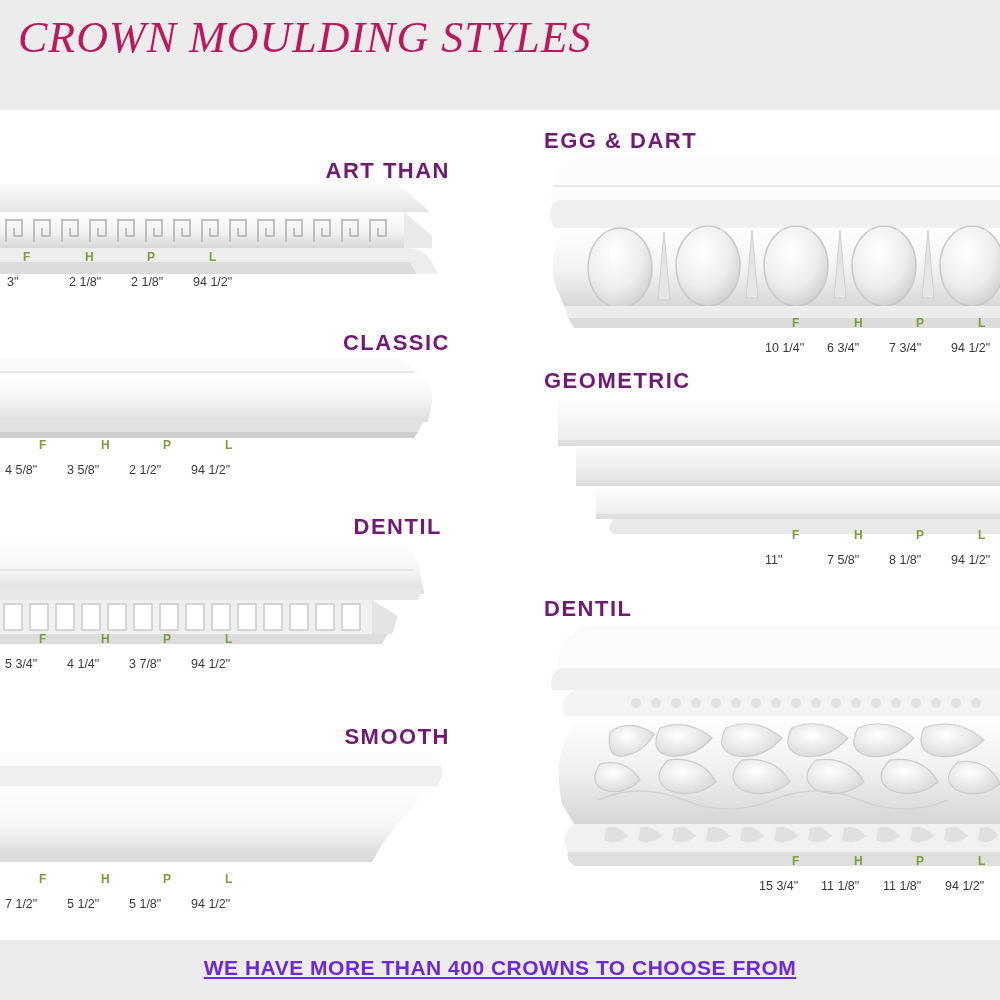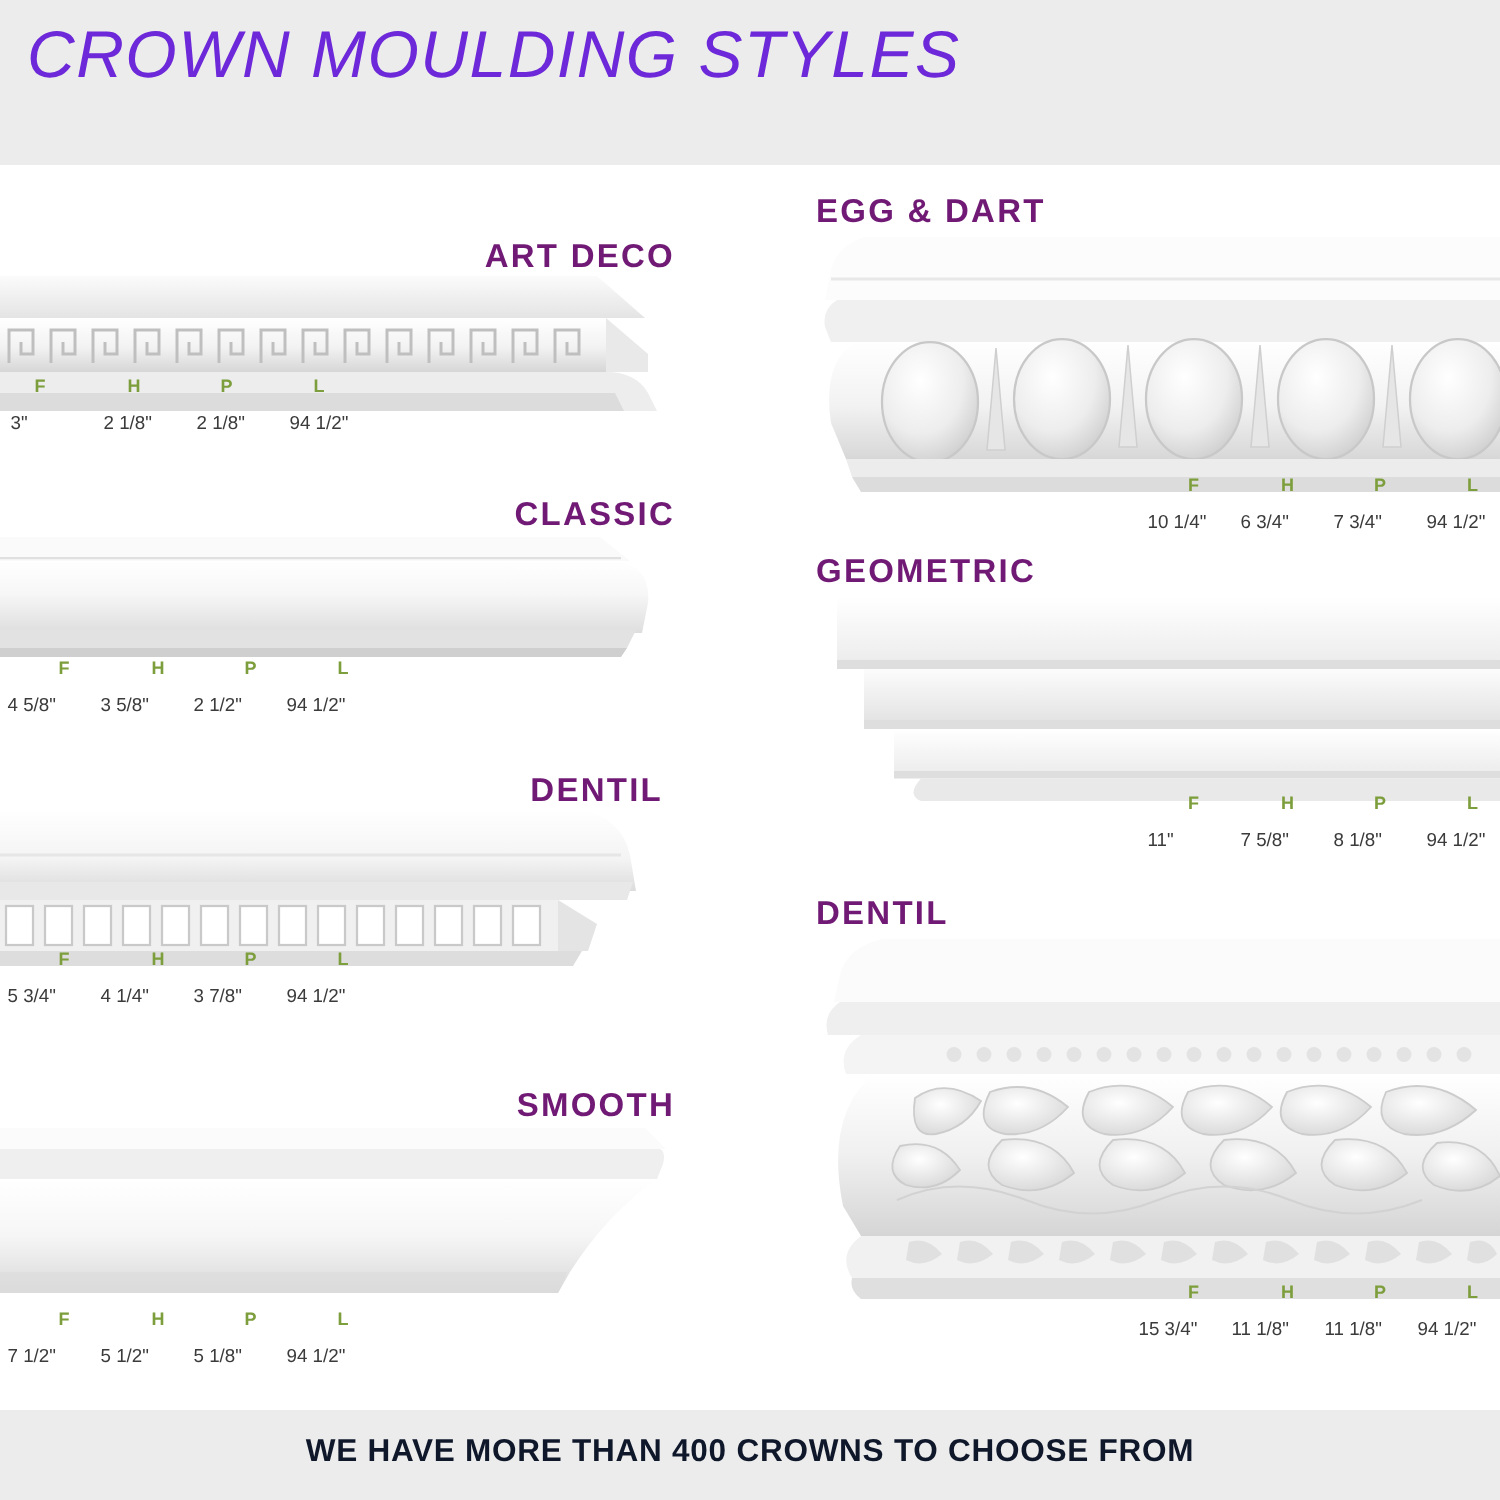--- a/index.html
+++ b/index.html
@@ -23,22 +23,22 @@
     width: 1000px; height: 110px;
     background: #ececec;
   }
   .title-main {
     position: absolute;
     left: 18px; top: 12px;
     font-size: 44px;
     font-style: italic;
     font-weight: normal;
     letter-spacing: 1px;
-    color: #6d28d9;
-    font-family: Liberation Sans, sans-serif;
+    color: #be185d;
+    font-family: Liberation Serif, serif;
     white-space: nowrap;
   }
   .title-sub {
     position: absolute;
     left: 140px; top: 62px;
     font-size: 33px;
     font-style: italic;
     color: #7a9a3f;
     font-family: "Liberation Serif", serif;
     white-space: nowrap;
@@ -51,22 +51,23 @@
     width: 1000px; height: 60px;
     background: #ececec;
   }
   .footer-text {
     position: absolute;
     left: 0; right: 0; top: 16px;
     text-align: center;
     font-size: 21px;
     font-weight: bold;
     letter-spacing: 0.5px;
-    color: #0f172a;
+    color: #6d28d9;
     white-space: nowrap;
+    text-decoration: underline;
   }
 
   
   .style-block { position: absolute; }
   .style-label {
     position: absolute;
     font-size: 22px;
     font-weight: bold;
     letter-spacing: 1.5px;
     color: #701a75;
@@ -115,21 +116,21 @@
 </head>
 <body>
 
 <div class="page">
 
   <div class="header">
     <div class="title-main">CROWN MOULDING STYLES</div>
   </div>
 
   <div class="style-block" style="left:0px; top:158px; width:460px;">
-    <div class="style-label label-right" style="right:10px; top:0px;">ART DECO</div>
+    <div class="style-label label-right" style="right:10px; top:0px;">ART THAN</div>
 
     <div class="art" style="left:0px; top:26px;">
       <svg width="450" height="90" viewBox="0 0 450 90">
         <defs>
           <linearGradient id="gAD" x1="0" y1="0" x2="0" y2="1">
             <stop offset="0%" stop-color="#ffffff"></stop>
             <stop offset="55%" stop-color="#f2f2f2"></stop>
             <stop offset="100%" stop-color="#d6d6d6"></stop>
           </linearGradient>
           <linearGradient id="gADtop" x1="0" y1="0" x2="0" y2="1">

